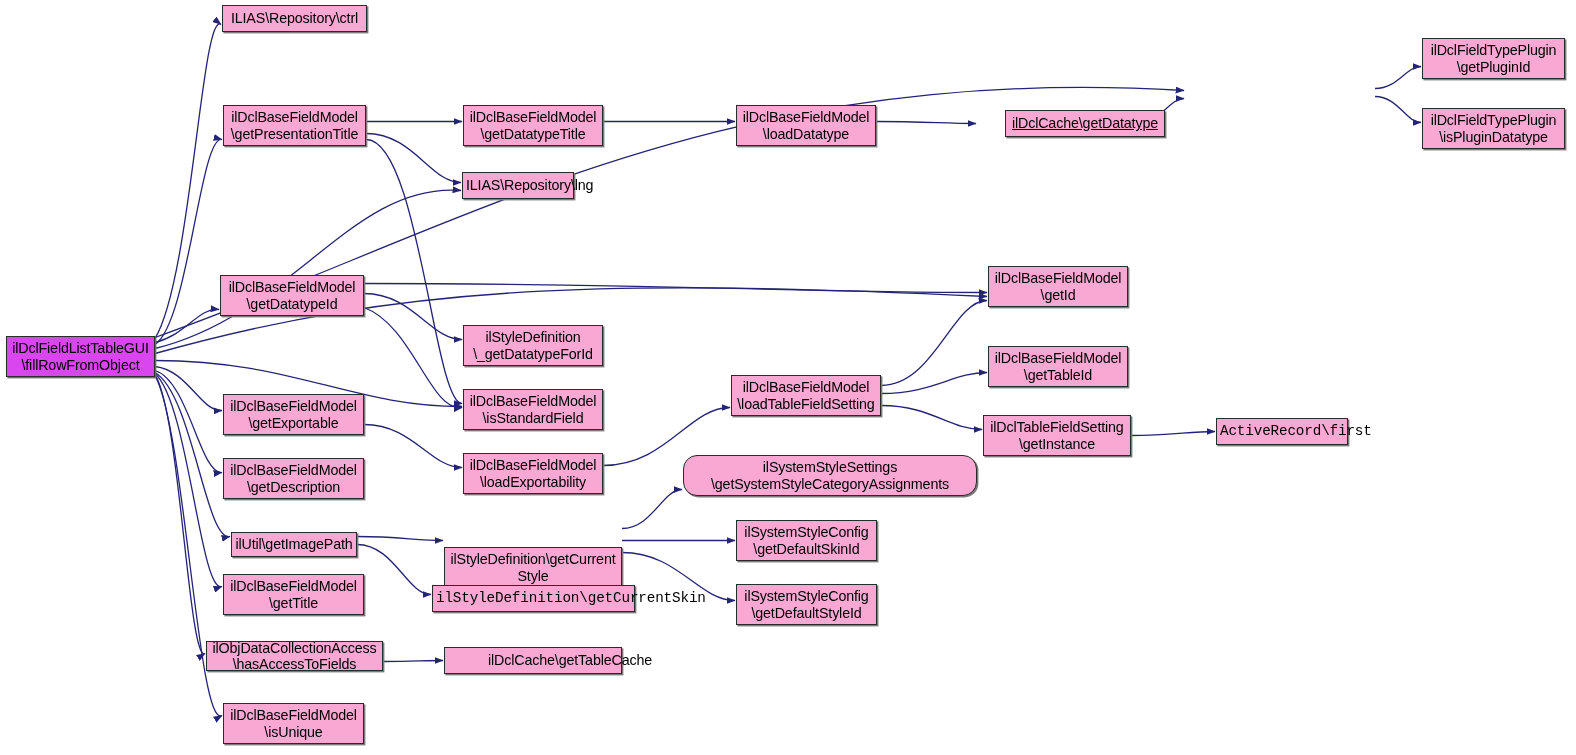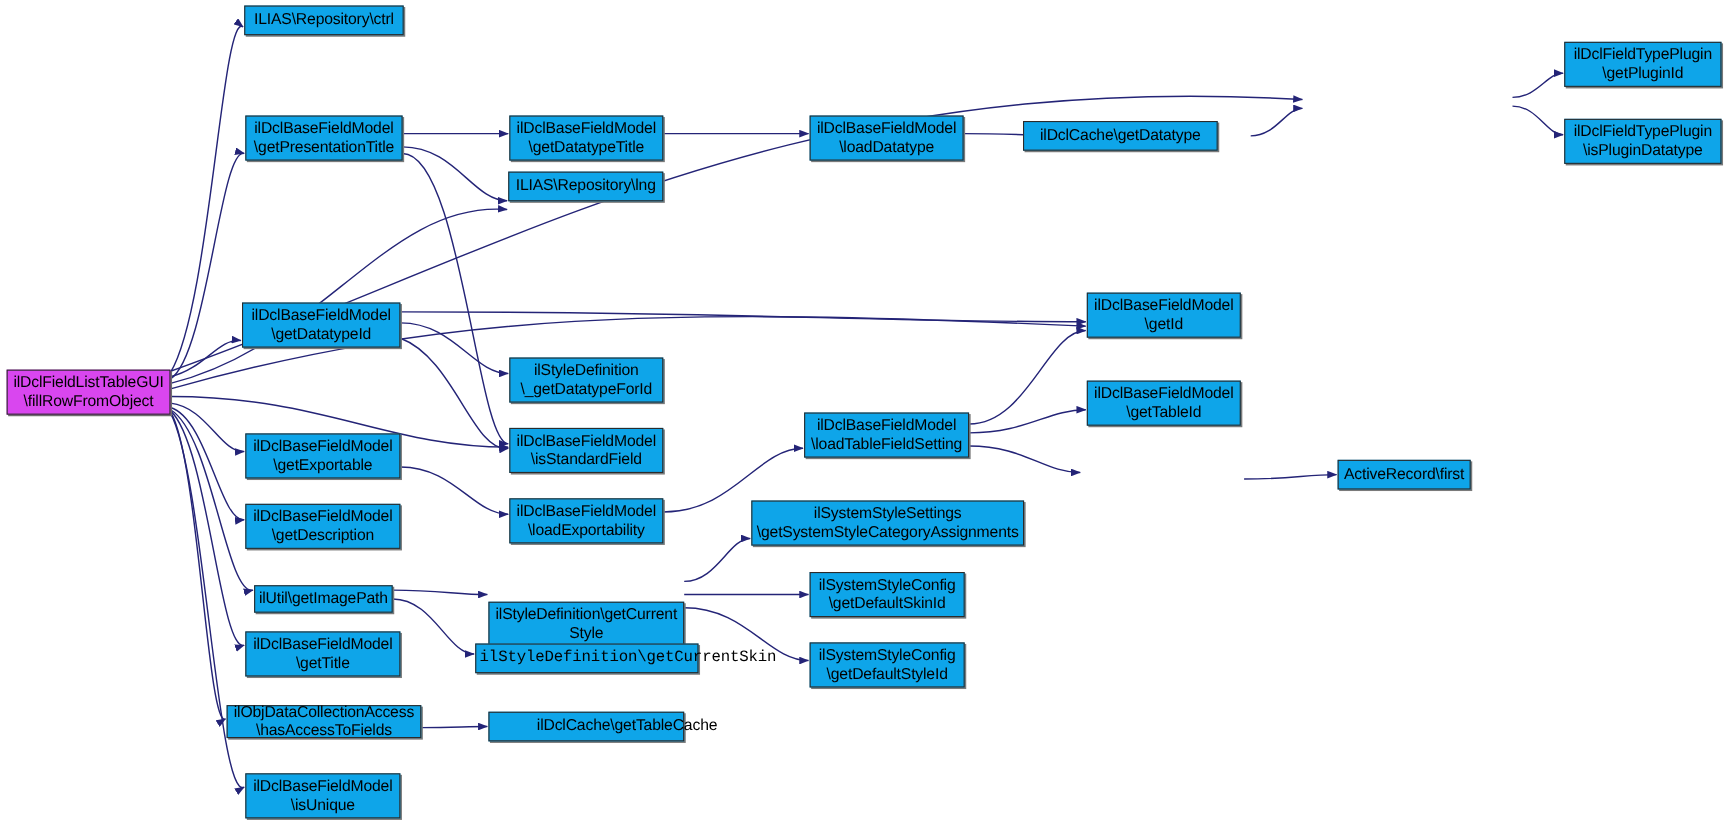--- a/index.html
+++ b/index.html
@@ -28,21 +28,21 @@
     position: absolute;
     left: 0;
     top: 0;
     width: 1576px;
     height: 755px;
   }
   .node {
     position: absolute;
     box-sizing: border-box;
     border: 1px solid #2b2b2b;
-    background: #0ea5e9;
+    background: #f9a8d4;
     color: #000000;
     display: flex;
     align-items: center;
     justify-content: center;
     text-align: center;
     font-size: 14.3px;
     line-height: 16.5px;
     letter-spacing: -0.15px;
     white-space: pre-line;
     box-shadow: 1.4px 1.4px 0 0 #7a7a7a;
@@ -110,46 +110,48 @@
   <div id="node-layer">
       <div class="node root" style="left: 6px; top: 336px; width: 149px; height: 41px;"><span class="label">ilDclFieldListTableGUI
 \fillRowFromObject</span></div>
       <div class="node" style="left: 222px; top: 5px; width: 145px; height: 27px;"><span class="label">ILIAS\Repository\ctrl</span></div>
       <div class="node" style="left: 223px; top: 105px; width: 143px; height: 41px;"><span class="label">ilDclBaseFieldModel
 \getPresentationTitle</span></div>
       <div class="node" style="left: 463px; top: 105px; width: 140px; height: 41px;"><span class="label">ilDclBaseFieldModel
 \getDatatypeTitle</span></div>
       <div class="node" style="left: 736px; top: 105px; width: 140px; height: 41px;"><span class="label">ilDclBaseFieldModel
 \loadDatatype</span></div>
-      <div class="node" style="left: 930px; top: 110px; width: 177px; height: 27px;"><span class="label">ilDclCache\getDatatype</span></div>
+      <div class="node" style="left: 1005px; top: 110px; width: 160px; height: 27px; text-decoration: underline;"><span class="label">ilDclCache\getDatatype</span></div>
       <div class="node" style="left: 1422px; top: 38px; width: 143px; height: 41px;"><span class="label">ilDclFieldTypePlugin
 \getPluginId</span></div>
       <div class="node" style="left: 1422px; top: 108px; width: 143px; height: 41px;"><span class="label">ilDclFieldTypePlugin
 \isPluginDatatype</span></div>
-      <div class="node" style="left: 462px; top: 156px; width: 141px; height: 27px;"><span class="label">ILIAS\Repository\lng</span></div>
+      <div class="node" style="left: 462px; top: 172px; width: 112px; height: 27px;"><span class="label">ILIAS\Repository\lng</span></div>
       <div class="node" style="left: 220px; top: 275px; width: 144px; height: 41px;"><span class="label">ilDclBaseFieldModel
 \getDatatypeId</span></div>
       <div class="node" style="left: 988px; top: 266px; width: 140px; height: 41px;"><span class="label">ilDclBaseFieldModel
 \getId</span></div>
       <div class="node" style="left: 463px; top: 325px; width: 140px; height: 41px;"><span class="label">ilStyleDefinition
 \_getDatatypeForId</span></div>
       <div class="node" style="left: 463px; top: 389px; width: 140px; height: 41px;"><span class="label">ilDclBaseFieldModel
 \isStandardField</span></div>
       <div class="node" style="left: 223px; top: 394px; width: 141px; height: 41px;"><span class="label">ilDclBaseFieldModel
 \getExportable</span></div>
       <div class="node" style="left: 223px; top: 458px; width: 141px; height: 41px;"><span class="label">ilDclBaseFieldModel
 \getDescription</span></div>
       <div class="node" style="left: 463px; top: 453px; width: 140px; height: 41px;"><span class="label">ilDclBaseFieldModel
 \loadExportability</span></div>
       <div class="node" style="left: 731px; top: 375px; width: 150px; height: 41px;"><span class="label">ilDclBaseFieldModel
 \loadTableFieldSetting</span></div>
       <div class="node" style="left: 988px; top: 346px; width: 140px; height: 41px;"><span class="label">ilDclBaseFieldModel
 \getTableId</span></div>
-      <div class="node" style="left: 1216px; top: 418px; width: 121px; height: 27px;"><span class="label">ActiveRecord\first</span></div>
-      <div class="node" style="left: 683px; top: 455px; width: 248px; height: 41px;"><span class="label">ilSystemStyleSettings
+      <div class="node" style="left: 983px; top: 415px; width: 148px; height: 41px;"><span class="label">ilDclTableFieldSetting
+\getInstance</span></div>
+      <div class="node" style="left: 1216px; top: 418px; width: 132px; height: 27px; font-family: Liberation Mono, monospace;"><span class="label">ActiveRecord\first</span></div>
+      <div class="node" style="left: 683px; top: 455px; width: 294px; height: 41px; border-radius: 14px;"><span class="label">ilSystemStyleSettings
 \getSystemStyleCategoryAssignments</span></div>
       <div class="node" style="left: 231px; top: 532px; width: 126px; height: 25px;"><span class="label">ilUtil\getImagePath</span></div>
       <div class="node" style="left: 444px; top: 520px; width: 178px; height: 41px; margin-top: 27px;"><span class="label">ilStyleDefinition\getCurrent
 Style</span></div>
       <div class="node" style="left: 736px; top: 520px; width: 141px; height: 41px;"><span class="label">ilSystemStyleConfig
 \getDefaultSkinId</span></div>
       <div class="node" style="left: 223px; top: 574px; width: 141px; height: 41px;"><span class="label">ilDclBaseFieldModel
 \getTitle</span></div>
       <div class="node" style="left: 432px; top: 585px; width: 203px; height: 27px; font-family: Liberation Mono, monospace;"><span class="label">ilStyleDefinition\getCurrentSkin</span></div>
       <div class="node" style="left: 736px; top: 584px; width: 141px; height: 41px;"><span class="label">ilSystemStyleConfig

